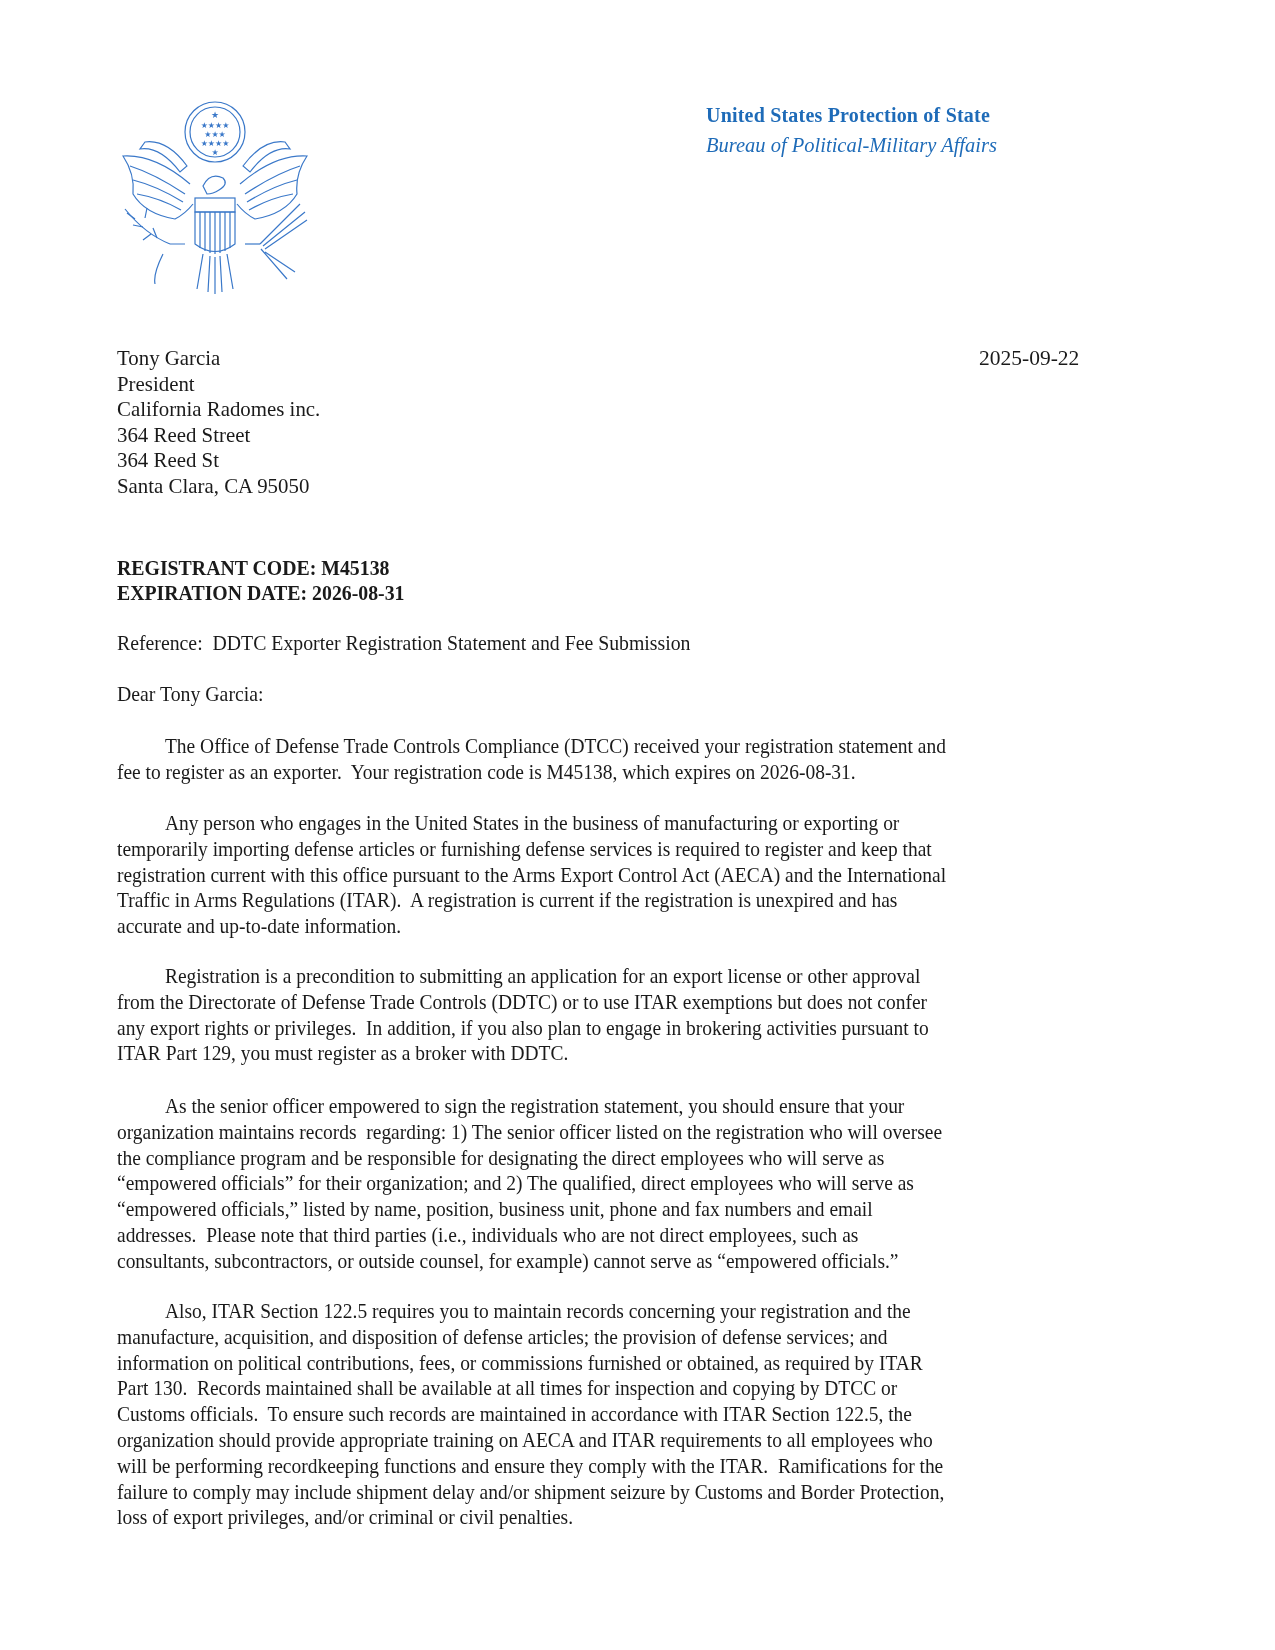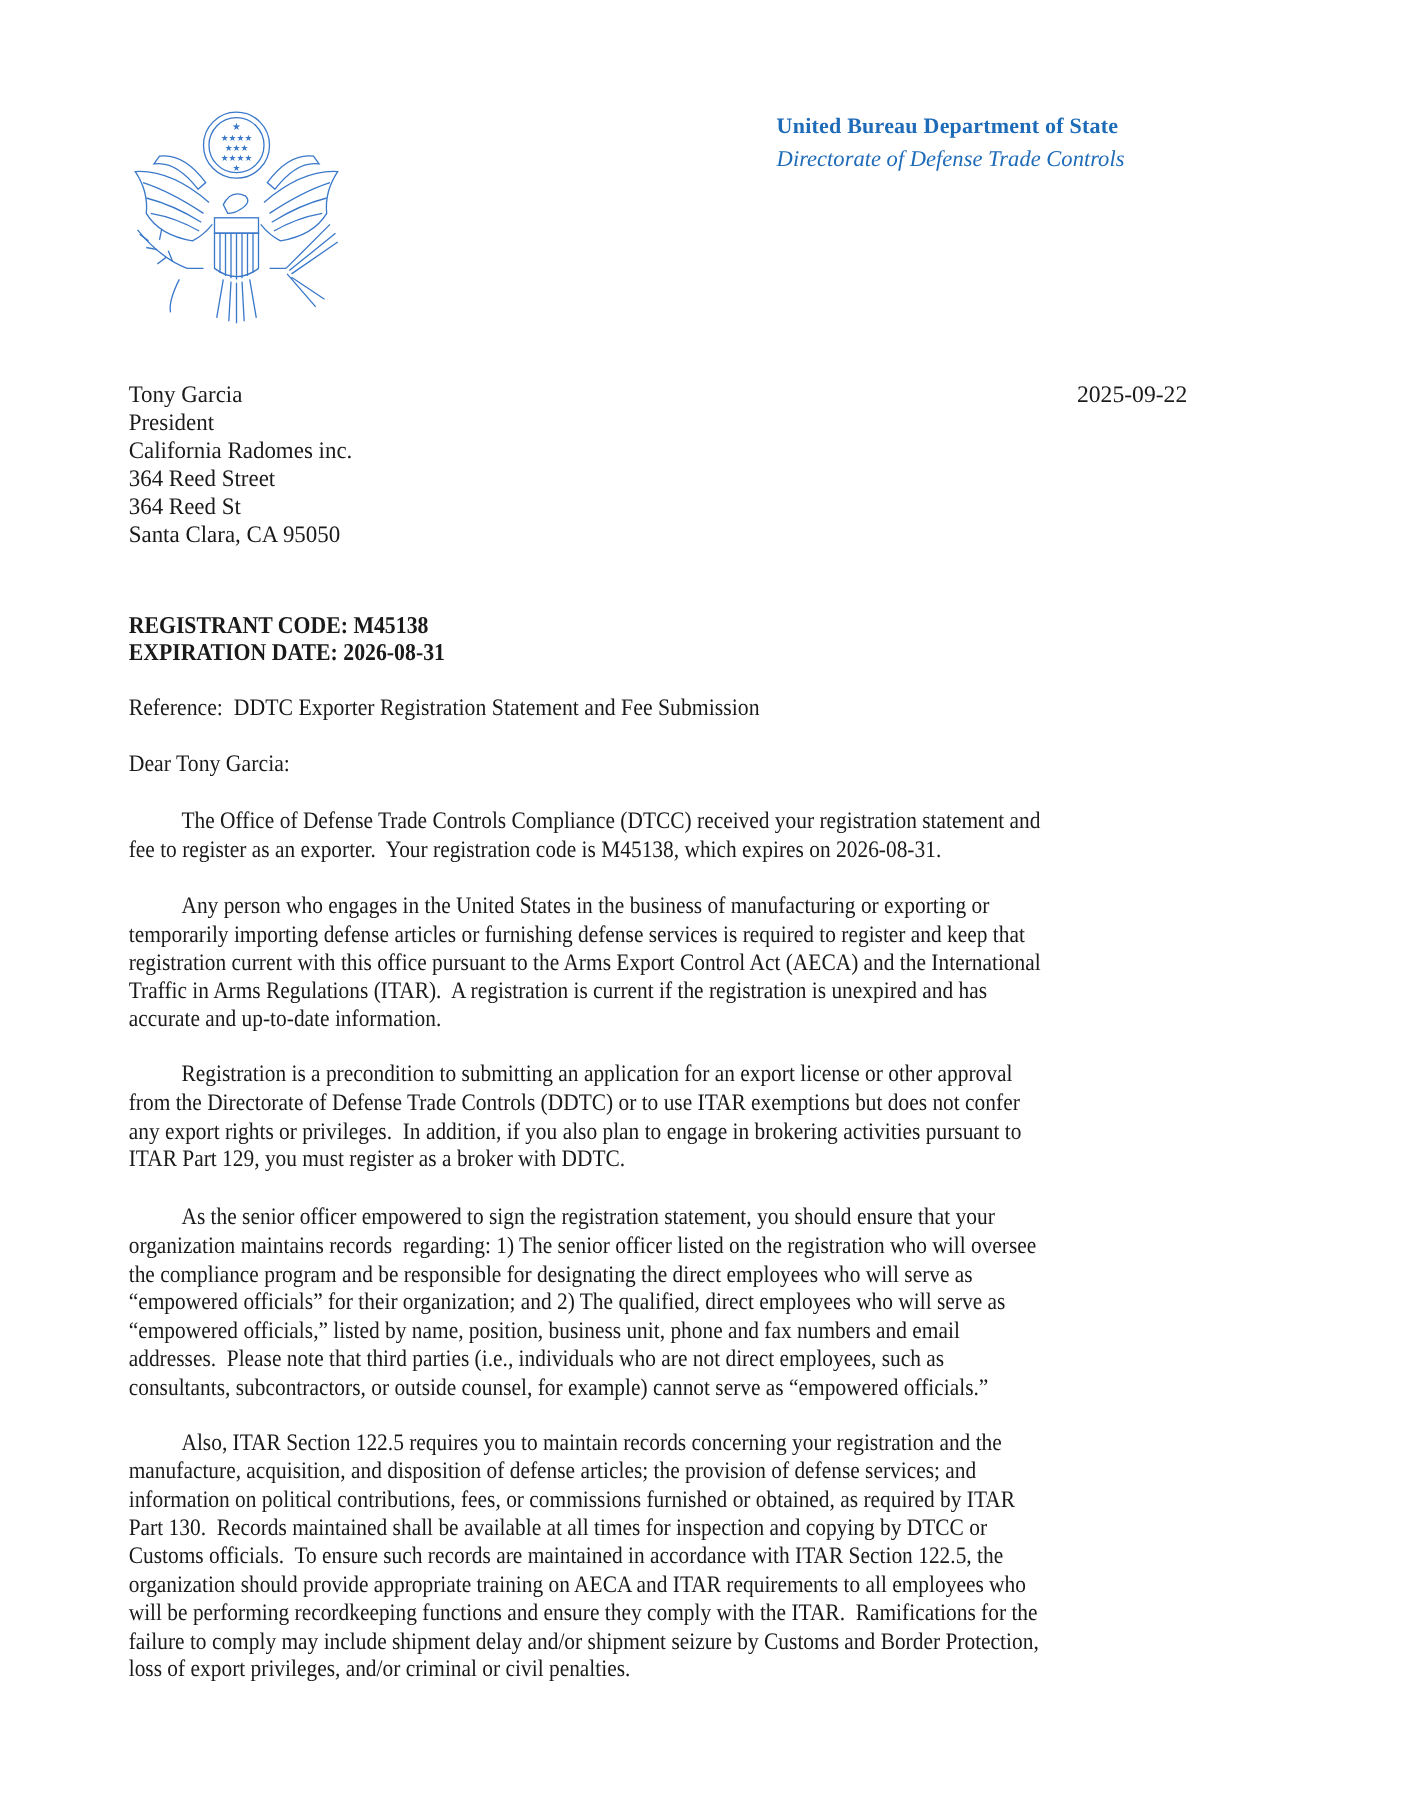--- a/index.html
+++ b/index.html
@@ -61,22 +61,22 @@
       <path d="M55 150 Q30 140 10 115"></path>
       <path d="M20 125 l-8 -6 M28 133 l-10 -2 M36 140 l-8 6 M42 144 l-4 -10 M30 124 l2 -10"></path>
       <path d="M55 150 L70 150 M48 160 Q38 180 40 190"></path>
 
       <path d="M145 150 L185 110 M148 152 L190 118 M150 155 L192 126 M150 158 L180 178 M146 155 L172 185"></path>
       <path d="M145 150 L130 150"></path>
     </g>
   </svg>
 
   <div class="letterhead">
-    <div class="lh-title">United Bureau Department of State</div>
-    <div class="lh-line">Directorate of Defense Trade Controls</div>
+    <div class="lh-title">United States Protection of State</div>
+    <div class="lh-line">Bureau of Political-Military Affairs</div>
   </div>
 
   <div class="txt addr">
     <div>Tony Garcia</div>
     <div>President</div>
     <div>California Radomes inc.</div>
     <div>364 Reed Street</div>
     <div>364 Reed St</div>
     <div>Santa Clara, CA 95050</div>
   </div>

